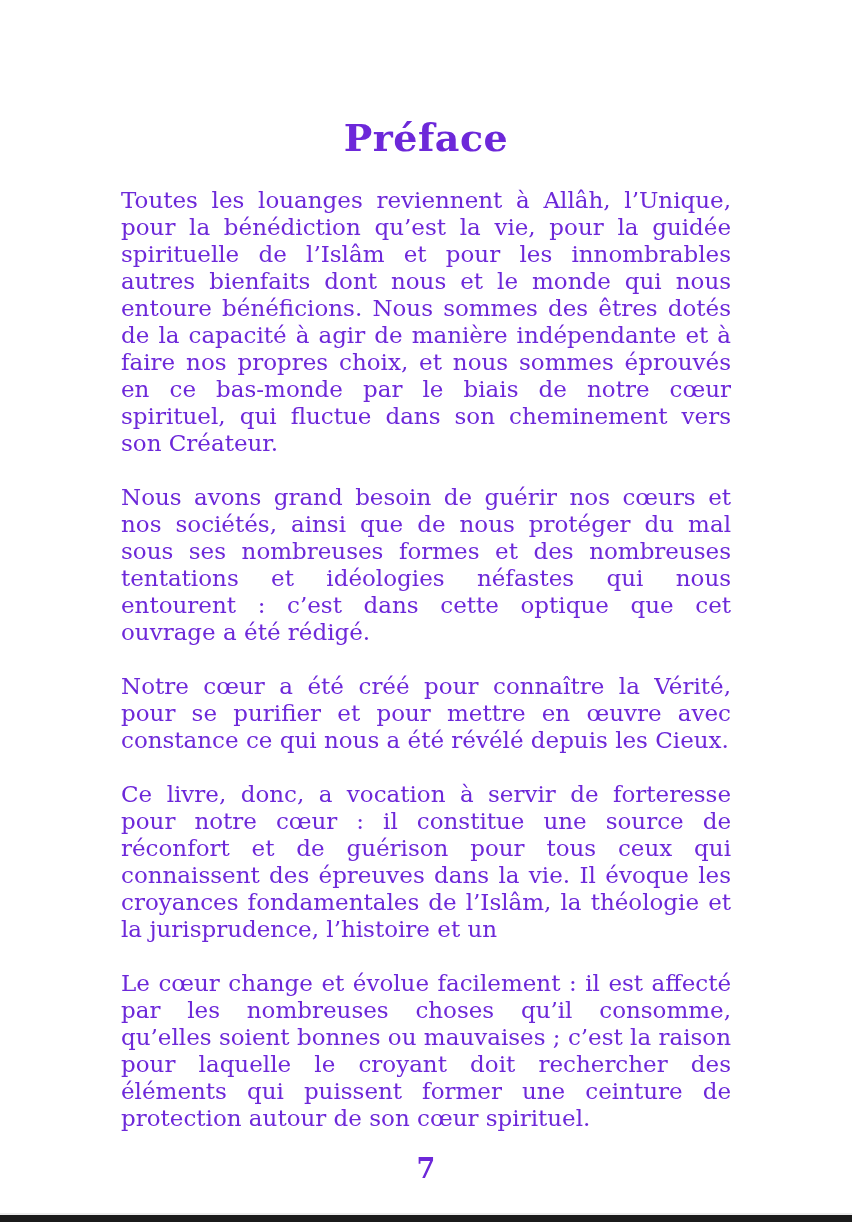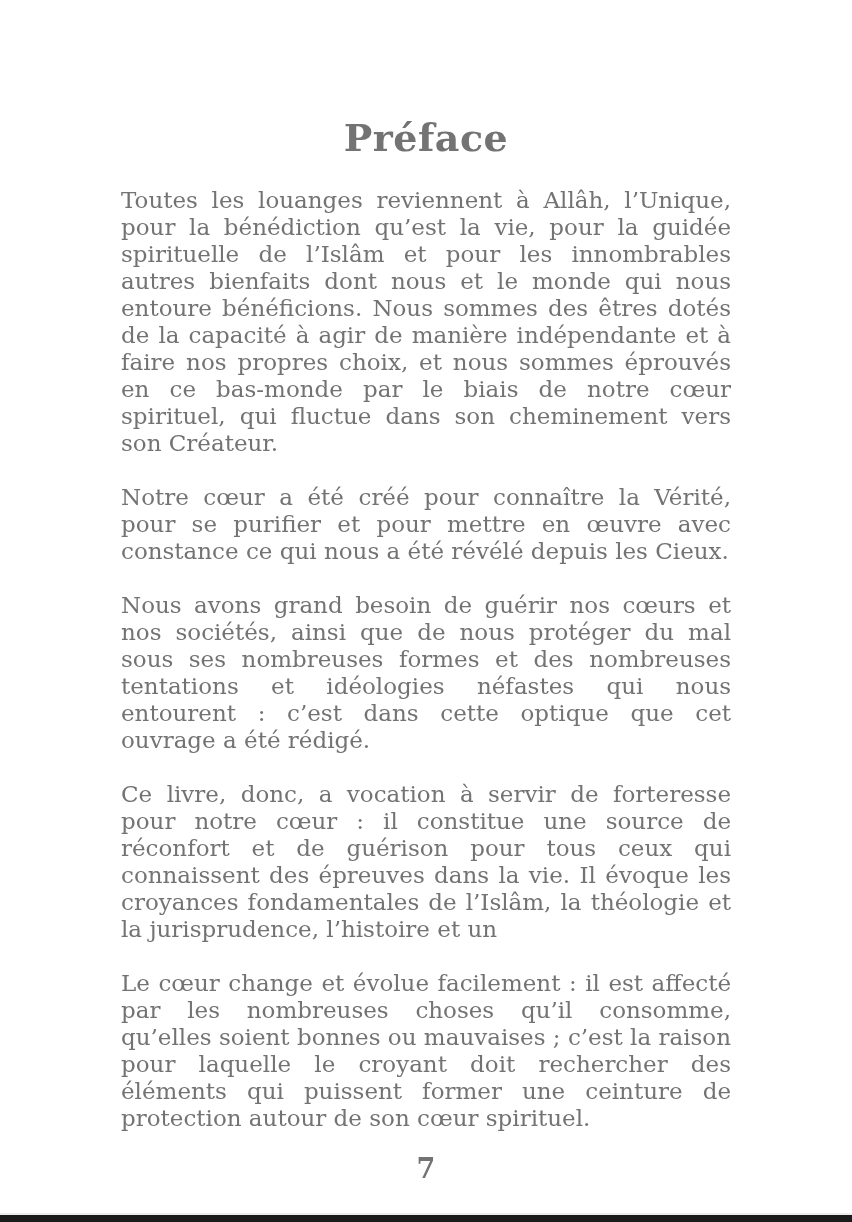--- a/index.html
+++ b/index.html
@@ -5,21 +5,21 @@
   html, body {
     margin: 0;
     padding: 0;
     background: #ffffff;
   }
   .book-page {
     position: relative;
     width: 852px;
     height: 1222px;
     background: #ffffff;
-    color: #737373;
+    color: #6d28d9;
     font-family: "DejaVu Serif", "Liberation Serif", serif;
     overflow: hidden;
   }
   .content {
     position: absolute;
     left: 121px;
     top: 0;
     width: 610px;
   }
   .chapter-title {
@@ -64,22 +64,22 @@
 </style>
 </head>
 <body>
 
 <div class="book-page">
   <div class="content">
     <h1 class="chapter-title">Préface</h1>
 
     <div class="body-text">
       <p class="first">Toutes les louanges reviennent à Allâh, l’Unique, pour la bénédiction qu’est la vie, pour la guidée spirituelle de l’Islâm et pour les innombrables autres bienfaits dont nous et le monde qui nous entoure bénéficions. Nous sommes des êtres dotés de la capacité à agir de manière indépendante et à faire nos propres choix, et nous sommes éprouvés en ce bas-monde par le biais de notre cœur spirituel, qui fluctue dans son cheminement vers son Créateur.</p>
+      <p>Nous avons grand besoin de guérir nos cœurs et nos sociétés, ainsi que de nous protéger du mal sous ses nombreuses formes et des nombreuses tentations et idéologies néfastes qui nous entourent&nbsp;: c’est dans cette optique que cet ouvrage a été rédigé.</p>
       <p>Notre cœur a été créé pour connaître la Vérité, pour se purifier et pour mettre en œuvre avec constance ce qui nous a été révélé depuis les Cieux.</p>
-      <p>Nous avons grand besoin de guérir nos cœurs et nos sociétés, ainsi que de nous protéger du mal sous ses nombreuses formes et des nombreuses tentations et idéologies néfastes qui nous entourent&nbsp;: c’est dans cette optique que cet ouvrage a été rédigé.</p>
       <p>Ce livre, donc, a vocation à servir de forteresse pour notre cœur&nbsp;: il constitue une source de réconfort et de guérison pour tous ceux qui connaissent des épreuves dans la vie. Il évoque les croyances fondamentales de l’Islâm, la théologie et la jurisprudence, l’histoire et un</p>
       <p>Le cœur change et évolue facilement&nbsp;: il est affecté par les nombreuses choses qu’il consomme, qu’elles soient bonnes ou mauvaises&nbsp;; c’est la raison pour laquelle le croyant doit rechercher des éléments qui puissent former une ceinture de protection autour de son cœur spirituel.</p>
     </div>
 
     <div class="page-number">7</div>
   </div>
 
   <div class="bottom-bar-edge"></div>
   <div class="bottom-bar"></div>
 </div>

